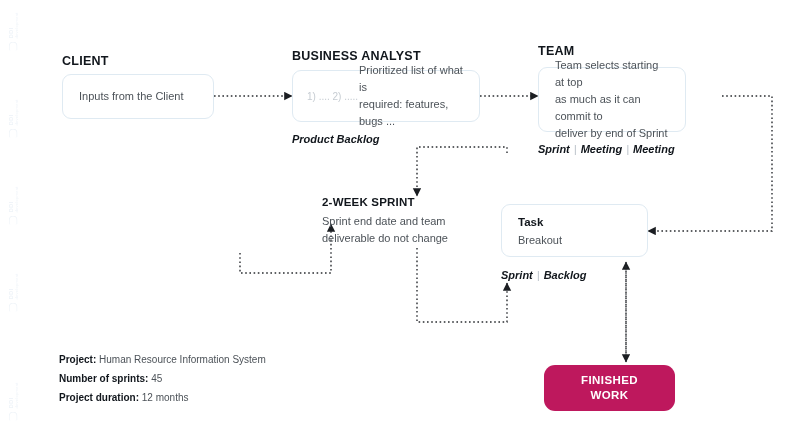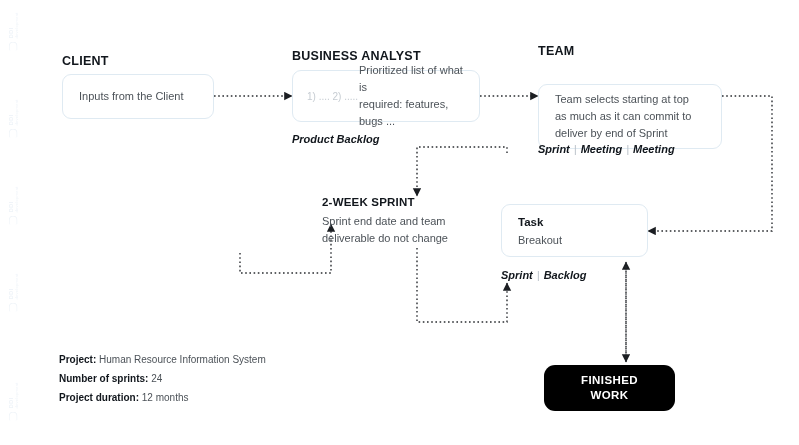--- a/index.html
+++ b/index.html
@@ -107,21 +107,21 @@
     letter-spacing: .2px;
   }
   .note-body {
     position: absolute; font-size: 11px; color: #4c5258; line-height: 17px;
     white-space: pre-line;
   }
 
   
   .pill {
     position: absolute;
-    background: #000000;
+    background: #be185d;
     border-radius: 11px;
     display: flex; align-items: center; justify-content: center;
     text-align: center;
   }
   .pill-txt {
     color: #ffffff; font-size: 11.5px; font-weight: bold;
     line-height: 15px; letter-spacing: .4px; white-space: pre-line;
   }
 
   
@@ -236,21 +236,21 @@
 2)  .....</span>
       <span class="backlog-body">Prioritized list of what is
 required: features, bugs ...</span>
     </div>
   </div>
 
   <div class="caption" style="left:292px; top:133px">Product Backlog</div>
 
   <div class="sec-head" style="left:538px; top:44px">TEAM</div>
 
-  <div class="card" style="left:538px; top:84px; width:184px; height:65px">
+  <div class="card" style="left:538px; top:67px; width:148px; height:65px">
     <span class="card-txt">Team selects starting at top
 as much as it can commit to
 deliver by end of Sprint</span>
   </div>
 
   <div class="caption" style="left:538px; top:143px">
     <span>Sprint</span><span class="pipe">|</span><span>Meeting</span><span class="pipe">|</span><span>Meeting</span>
   </div>
 
 
@@ -274,21 +274,21 @@
 WORK</span>
   </div>
 
   <div class="meta">
     <div class="meta-row">
       <b>Project:</b>
       <span>Human Resource Information System</span>
     </div>
     <div class="meta-row">
       <b>Number of sprints:</b>
-      <span>24</span>
+      <span>45</span>
     </div>
     <div class="meta-row">
       <b>Project duration:</b>
       <span>12 months</span>
     </div>
   </div>
 
 </div>
 
 </body></html>

